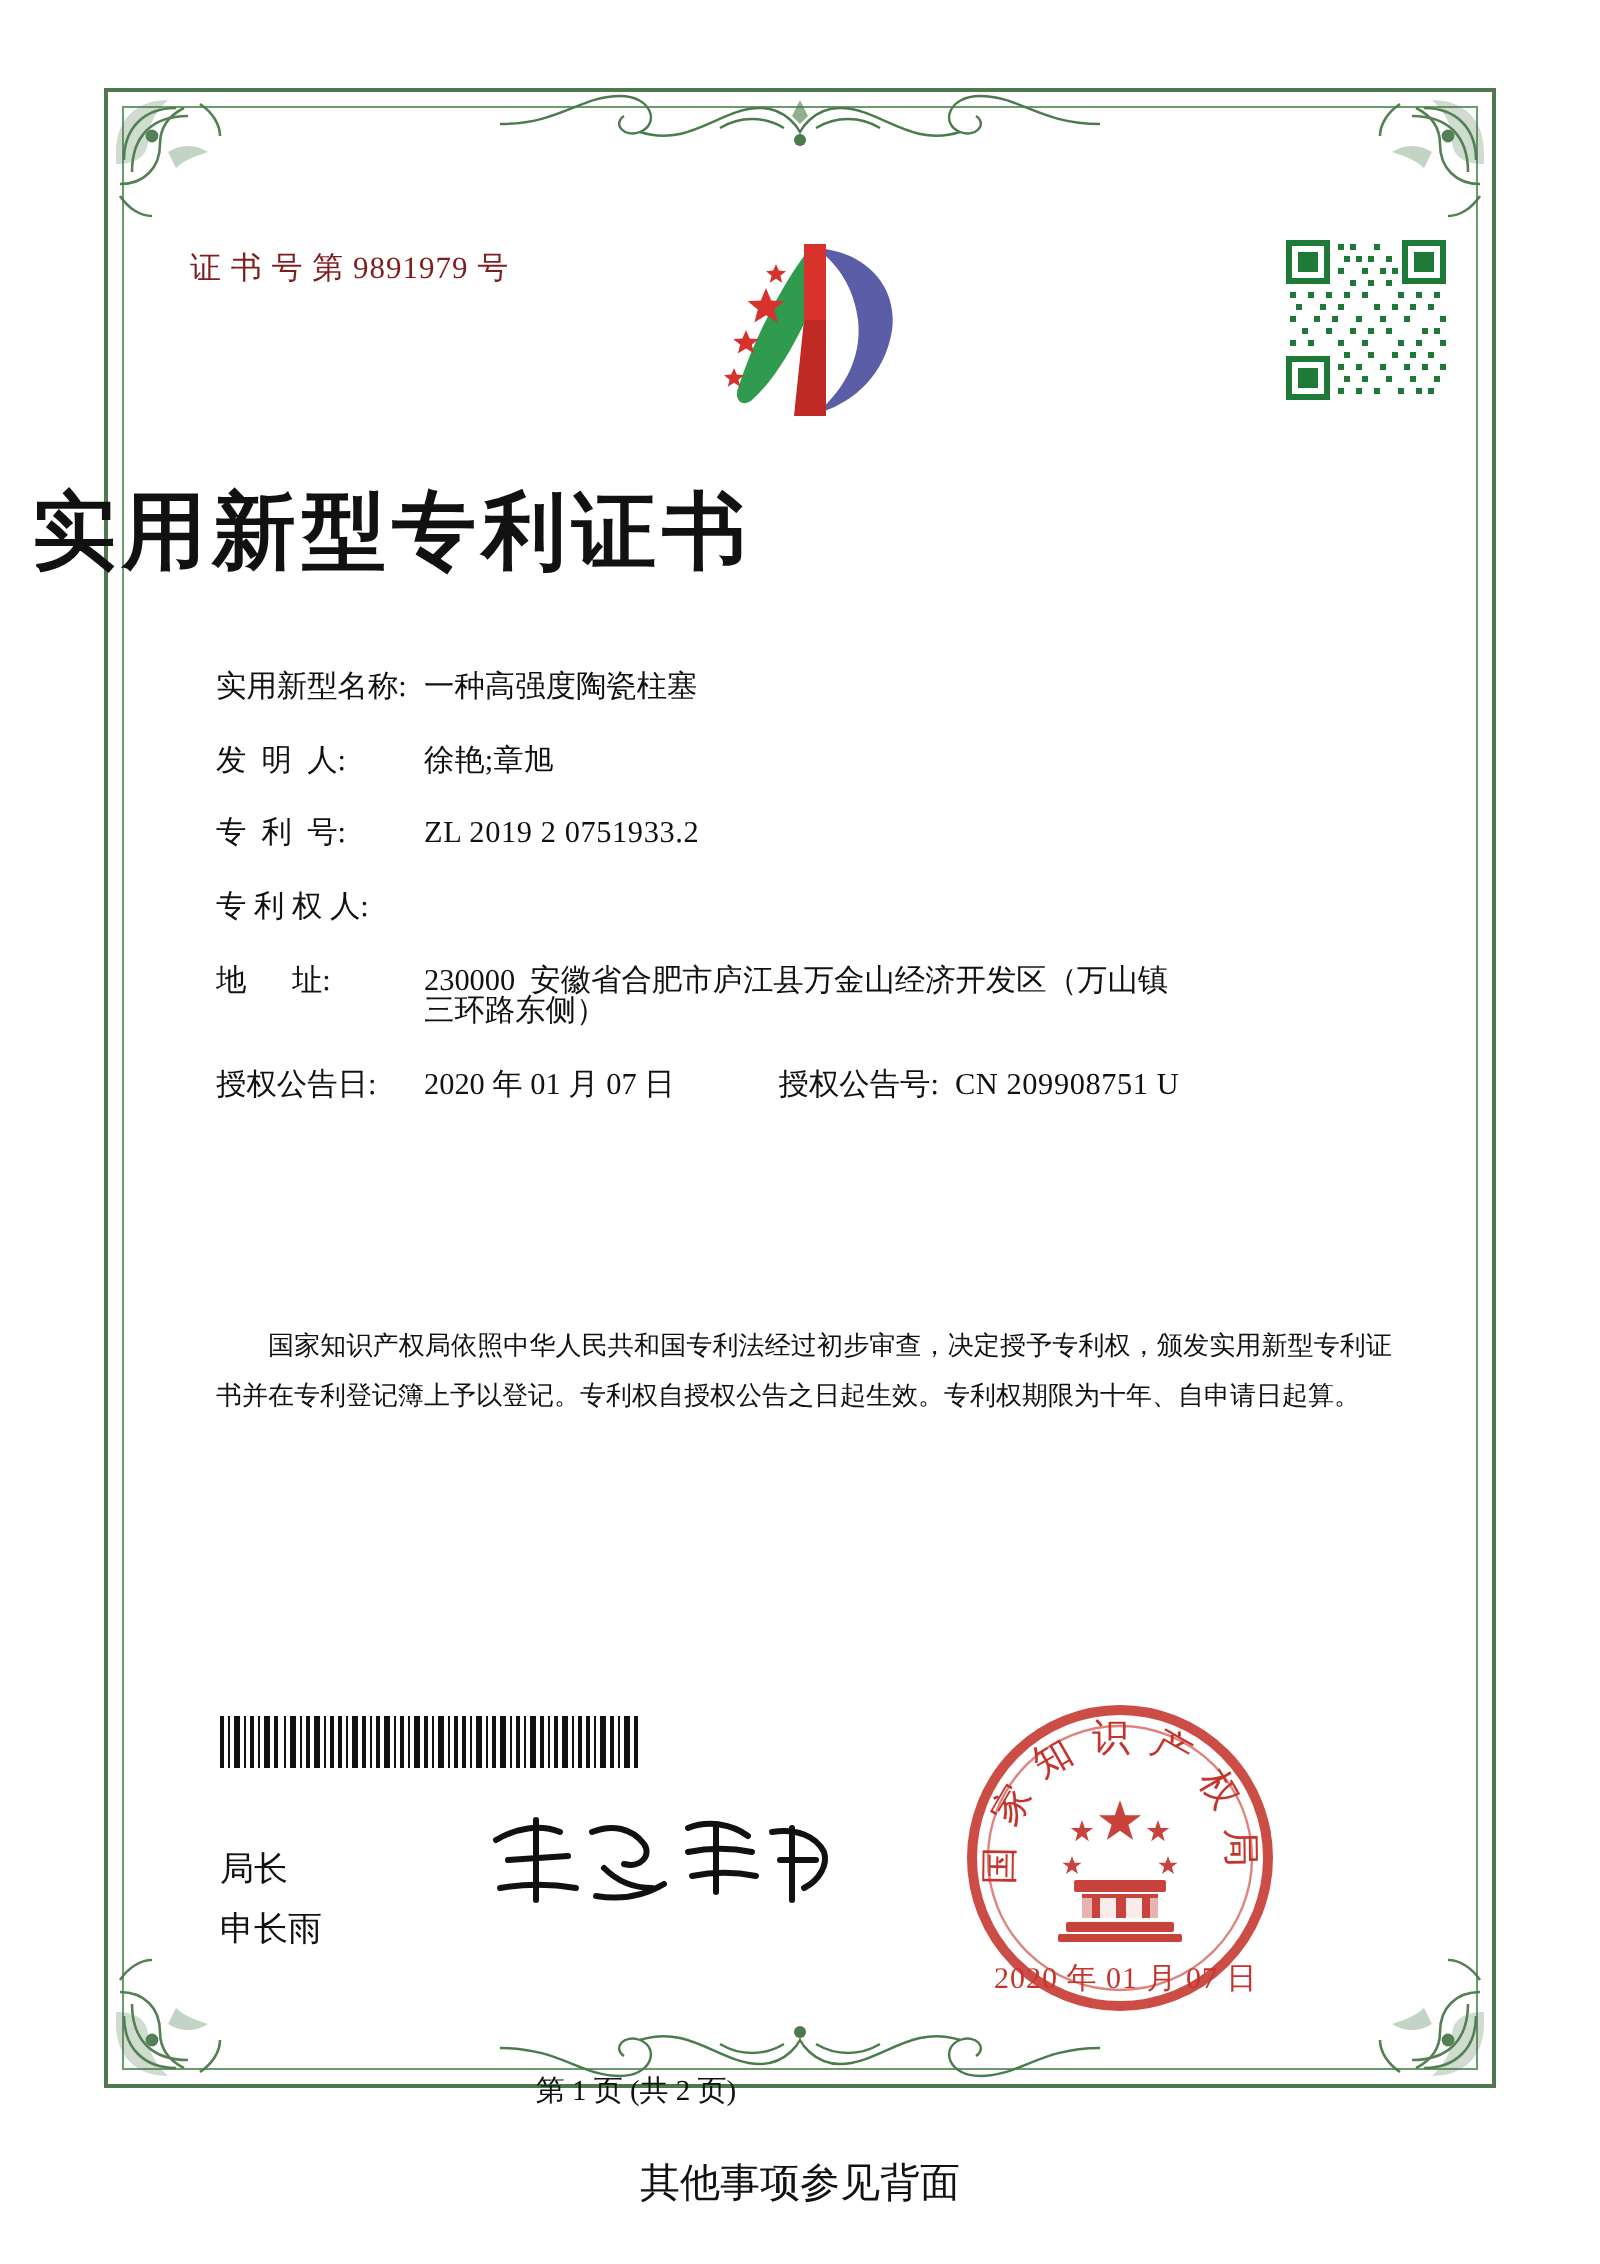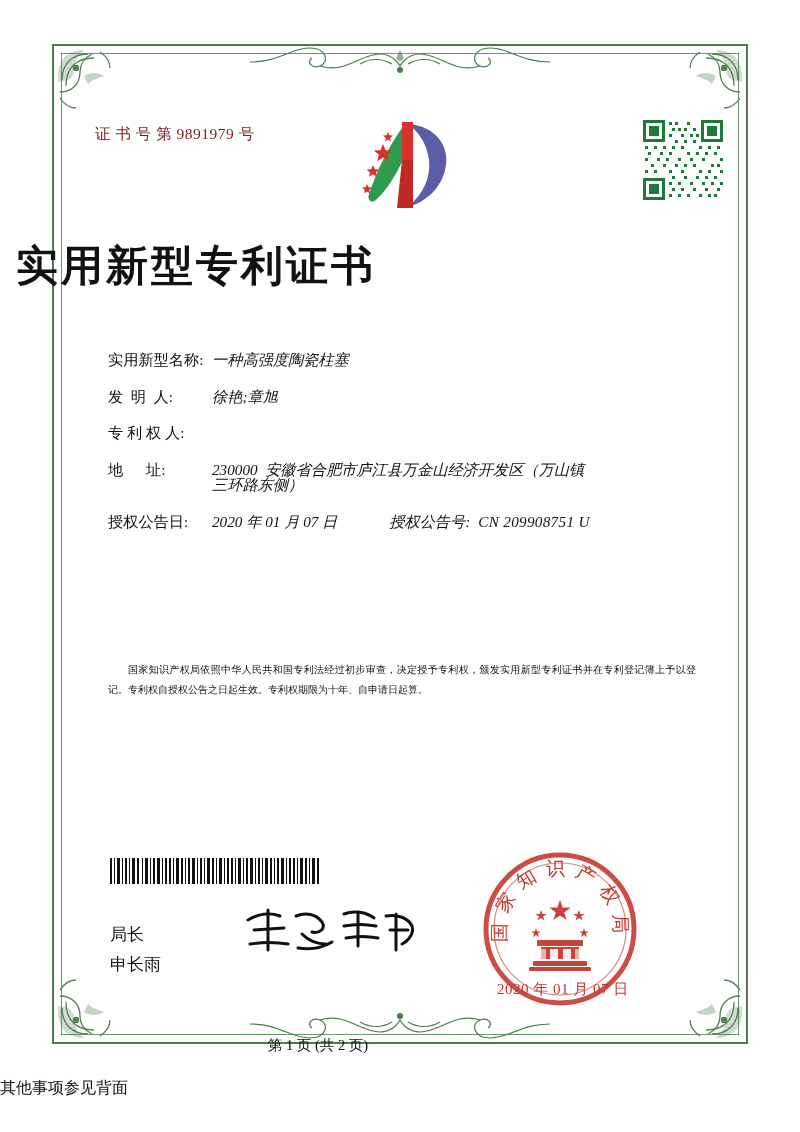--- a/index.html
+++ b/index.html
@@ -114,51 +114,49 @@
     left: 108px; top: 336px;
     width: 600px;
     font-size: 15px;
     line-height: 1.0;
   }
   .field-row {
     display: flex;
     align-items: flex-start;
     margin-bottom: 21.5px;
     font-size: 15.2px;
-    margin-top: 16px;
   }
   .field-label {
     width: 104px;
     flex: 0 0 104px;
     white-space: pre;
     color: #111;
   }
   .field-value {
     flex: 1 1 auto;
     color: #111;
     white-space: pre-wrap;
-    font-style: italic;
   }
   .field-value.mono {
     font-family: "Liberation Serif", "DejaVu Serif", serif;
     letter-spacing: 0.3px;
   }
 
   
   .field-row.split .field-value {
     flex: 0 0 auto;
   }
   .grant-gap { display: inline-block; width: 52px; }
 
   
   .paragraphs {
     position: absolute;
     left: 108px; top: 660px;
     width: 588px;
-    font-size: 10px;
+    font-size: 13px;
     line-height: 1.95;
     text-align: justify;
     color: #111;
   }
   .paragraphs p {
     margin: 0 0 2px 0;
     text-indent: 2em;
   }
 
   
@@ -209,21 +207,22 @@
     left: 0; top: 1036px;
     width: 636px;
     text-align: center;
     font-size: 14.5px;
     color: #111;
   }
   .footnote {
     position: absolute;
     left: 0; top: 1078px;
     width: 800px;
-    font-size: 16px;
+    text-align: center;
+    font-size: 20px;
     color: #111;
   }
 </style>
 </head>
 <body>
 
 <div class="page">
 
   <div class="border-outer"></div>
   <div class="border-inner"></div>
@@ -421,20 +420,24 @@
     <div class="field-row">
       <div class="field-label">实用新型名称:</div>
       <div class="field-value">一种高强度陶瓷柱塞</div>
     </div>
 
     <div class="field-row">
       <div class="field-label">发  明  人:</div>
       <div class="field-value">徐艳;章旭</div>
     </div>
 
+    <div class="field-row">
+      <div class="field-label">专  利  号:</div>
+      <div class="field-value mono">ZL 2019 2 0751933.2</div>
+    </div>
 
 
     <div class="field-row">
       <div class="field-label">专 利 权 人:</div>
     </div>
 
     <div class="field-row">
       <div class="field-label">地      址:</div>
       <div class="field-value">230000  安徽省合肥市庐江县万金山经济开发区（万山镇
 三环路东侧）</div>

